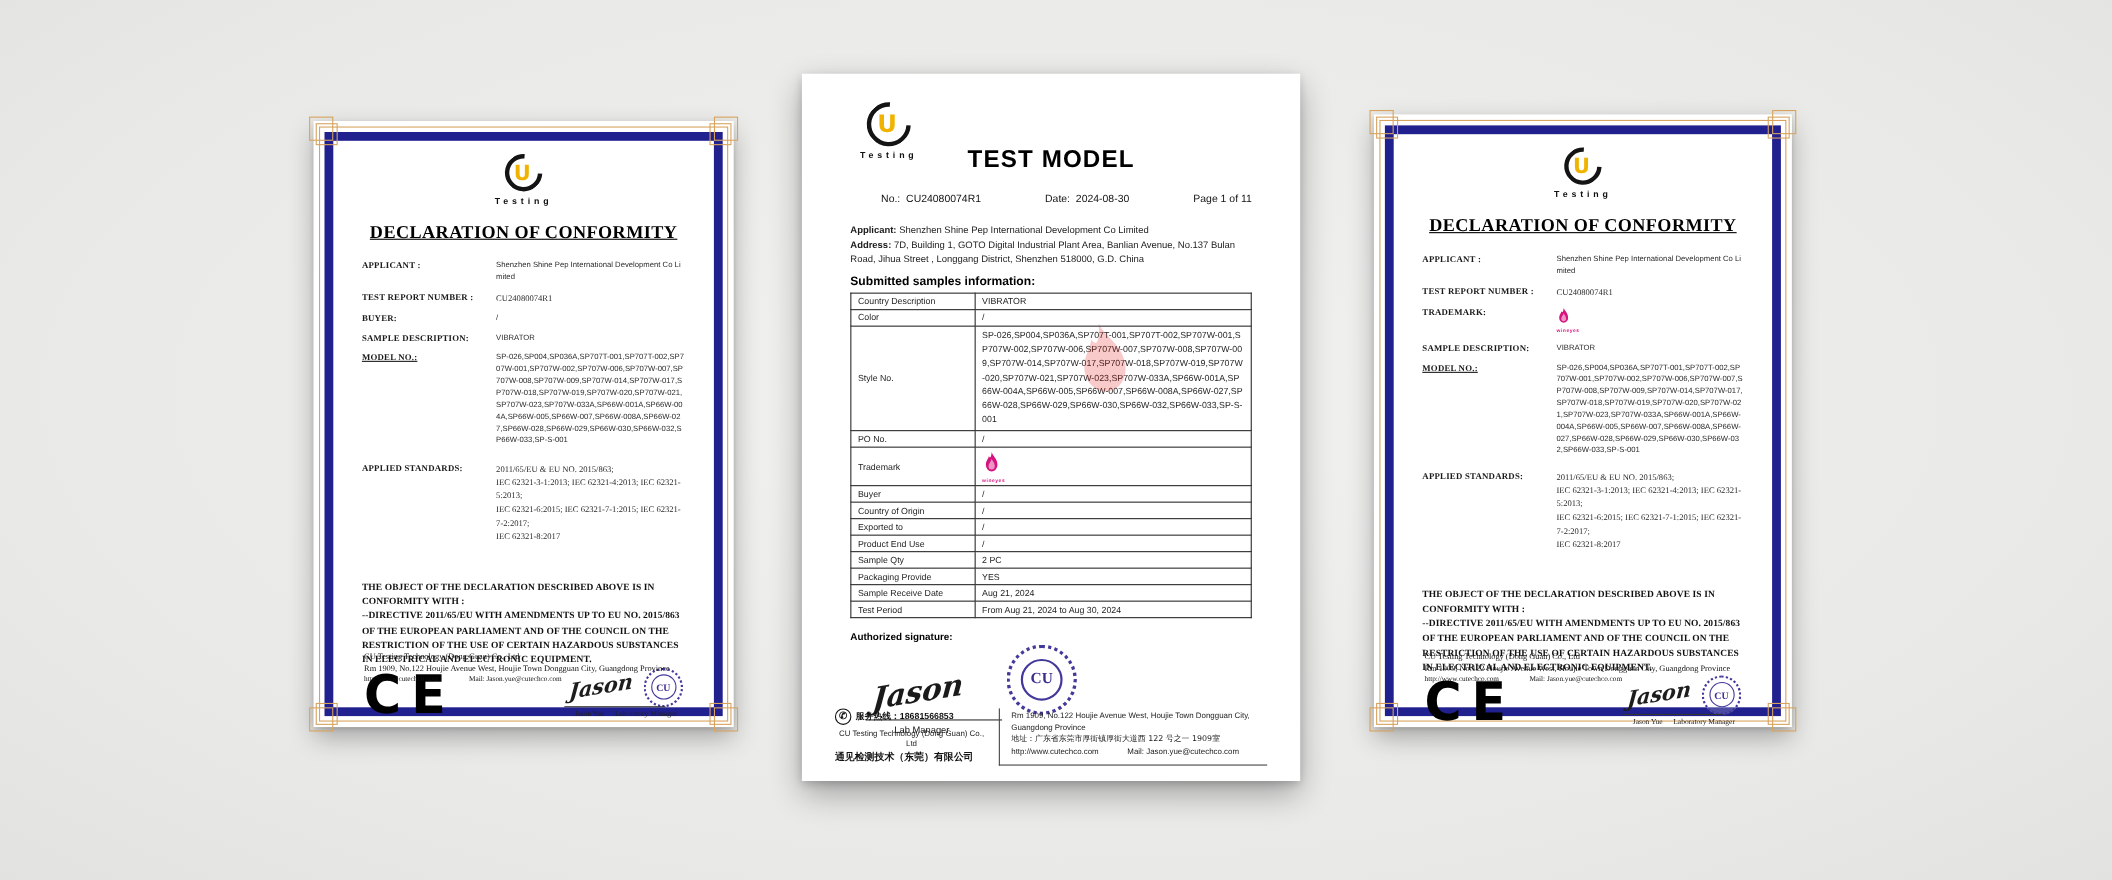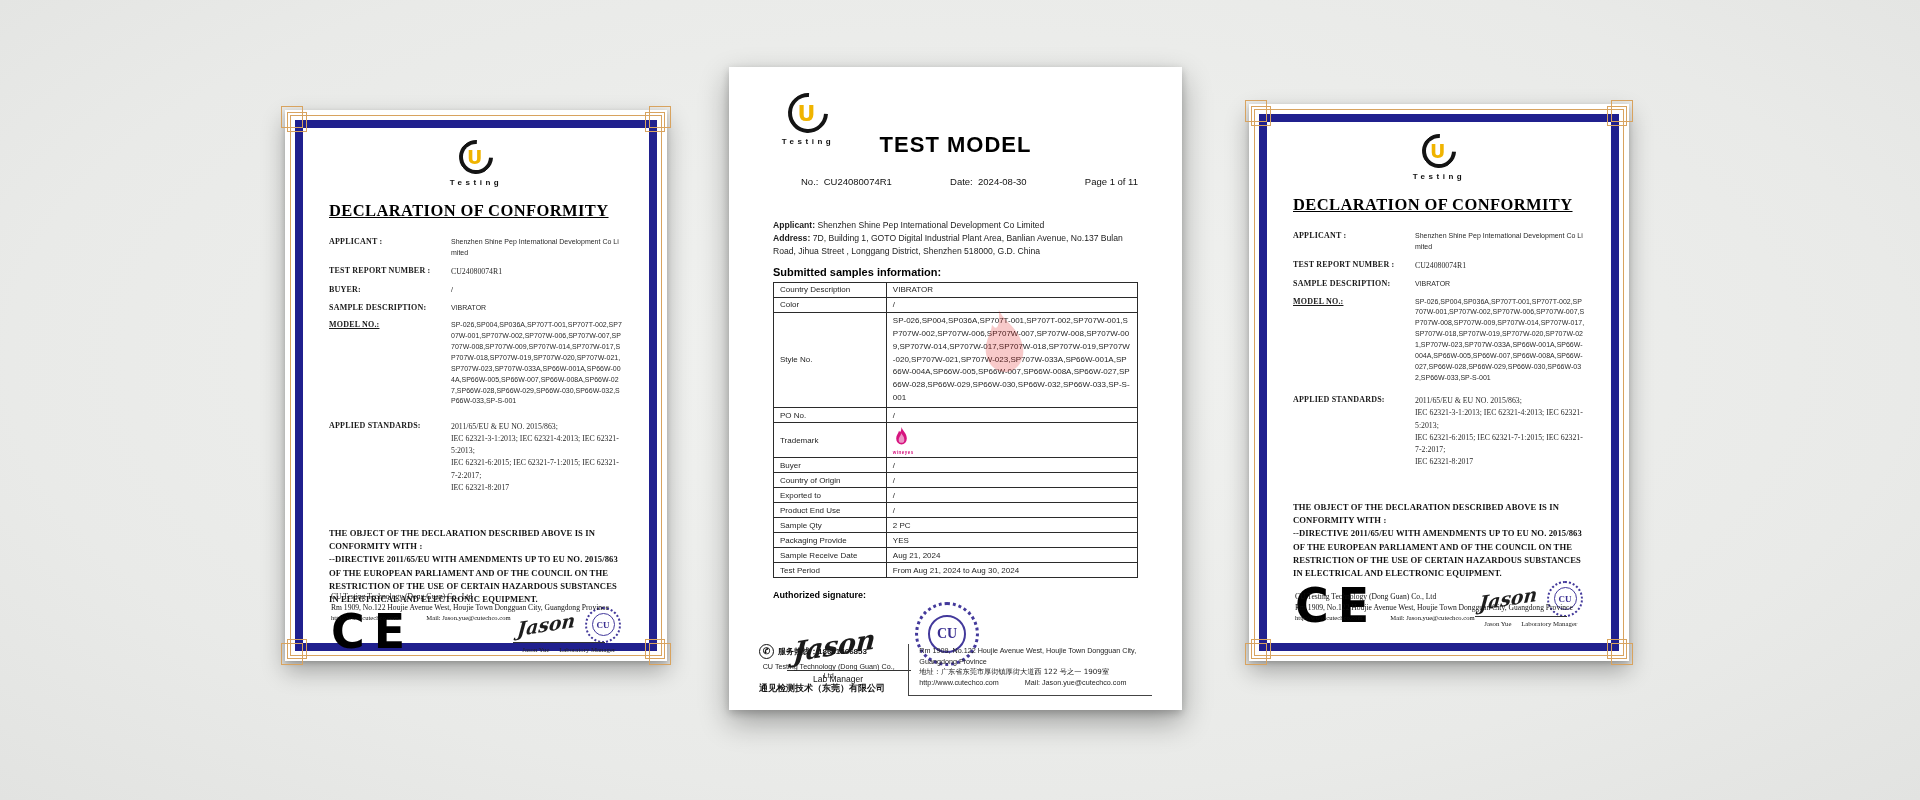--- a/index.html
+++ b/index.html
@@ -36,21 +36,21 @@
     border-top-color:transparent; transform:rotate(48deg);
     display:flex; align-items:center; justify-content:center;
   }
   .cu-u {
     transform:rotate(-48deg); color:#f0b400; font-family:"DejaVu Sans", sans-serif;
     font-weight:bold; font-size:19px; line-height:1; margin-top:3px;
   }
   .cu-word { margin-top:4px; font-family:"Liberation Sans", sans-serif; font-size:8px; font-weight:bold; letter-spacing:3.5px; color:#111; }
 
   .cert-title {
-    margin-top:14px; font-size:16.5px; font-weight:bold; color:#000;
+    margin-top:14px; text-align:center; font-size:16.5px; font-weight:bold; color:#000;
     letter-spacing:0.4px; text-decoration:underline; font-family:"Liberation Serif", serif;
   }
 
   .cert-fields { margin-top:16px; }
   .cert-row { display:flex; margin-bottom:7px; }
   .cert-lbl { flex:0 0 122px; font-size:8px; font-weight:bold; color:#1a1a1a; letter-spacing:0.2px; }
   .cert-lbl.u { text-decoration:underline; }
   .cert-val {
     flex:1; font-family:"Liberation Sans", sans-serif; font-size:7px; color:#2a2a2a;
     line-height:1.55; word-break:break-all;
@@ -95,21 +95,21 @@
   .flame { display:inline-block; }
   .tm-wrap { display:flex; flex-direction:column; align-items:flex-start; }
   .tm-caption { font-size:4.5px; color:#d6147f; font-weight:bold; letter-spacing:0.5px; font-family:"Liberation Sans", sans-serif; margin-top:1px; }
 
   
   #report { box-shadow: 0 12px 28px rgba(0,0,0,0.33), 0 3px 8px rgba(0,0,0,0.2); padding:26px 44px 0 44px; }
   .rep-logo { display:flex; flex-direction:column; align-items:flex-start; width:70px; }
   .rep-title { text-align:center; font-size:22px; font-weight:bold; color:#000; letter-spacing:1px; margin-top:-14px; font-family:"Liberation Sans", sans-serif; }
   .rep-meta { display:flex; justify-content:space-between; margin-top:18px; font-size:9.5px; color:#111;padding-left:28px; }
   .rep-meta b { font-weight:normal; }
-  .rep-info { margin-top:32px; font-size:8.6px; line-height:1.5; color:#1c1c1c; }
+  .rep-info { margin-top:16px; font-size:8.6px; line-height:1.5; color:#1c1c1c; }
   .rep-info .lbl { font-weight:bold; }
   .rep-section { margin-top:8px; font-size:11px; font-weight:bold; color:#000; }
   table.samples { width:100%; border-collapse:collapse; margin-top:4px; }
   table.samples td {
     border:1px solid #2b2b2b; font-size:8px; color:#1e1e1e; padding:2.5px 6px; vertical-align:middle;
   }
   td.c1 { width:31%; }
   td.styleno { font-size:7.6px; line-height:1.6; word-break:break-all; position:relative; }
   .style-watermark { position:absolute; left:34%; top:-6px; opacity:0.22; transform:rotate(-8deg); pointer-events:none; }
   .rep-sign { margin-top:12px; }
@@ -359,20 +359,32 @@
     <div class="cert-fields">
       <div class="cert-row">
         <span class="cert-lbl">APPLICANT :</span>
         <span class="cert-val">Shenzhen Shine Pep International Development Co Limited</span>
       </div>
       <div class="cert-row">
         <span class="cert-lbl">TEST REPORT NUMBER :</span>
         <span class="cert-val serif">CU24080074R1</span>
       </div>
       <div class="cert-row">
+        <span class="cert-lbl">TRADEMARK:</span>
+        <span class="cert-val">
+          <span class="tm-wrap">
+            <svg class="flame" width="13" height="18" viewBox="0 0 24 32">
+              <path d="M12 1 C13.5 6.5 19.5 9.5 19.5 17.5 A7.5 8.5 0 0 1 4.5 17.5 C4.5 12.5 7.5 10.5 8.5 6.5 C10 9.5 11.5 8 12 1 Z" fill="#d6147f"></path>
+              <path d="M12 10 C13 13 16 14.5 16 19 A4 4.5 0 0 1 8 19 C8 16 10.5 14.5 12 10 Z" fill="#ffffff" opacity="0.55"></path>
+            </svg>
+            <span class="tm-caption">wineyes</span>
+          </span>
+        </span>
+      </div>
+      <div class="cert-row">
         <span class="cert-lbl">SAMPLE DESCRIPTION:</span>
         <span class="cert-val">VIBRATOR</span>
       </div>
       <div class="cert-row">
         <span class="cert-lbl u">MODEL NO.:</span>
         <span class="cert-val">SP-026,SP004,SP036A,SP707T-001,SP707T-002,SP707W-001,SP707W-002,SP707W-006,SP707W-007,SP707W-008,SP707W-009,SP707W-014,SP707W-017,SP707W-018,SP707W-019,SP707W-020,SP707W-021,SP707W-023,SP707W-033A,SP66W-001A,SP66W-004A,SP66W-005,SP66W-007,SP66W-008A,SP66W-027,SP66W-028,SP66W-029,SP66W-030,SP66W-032,SP66W-033,SP-S-001</span>
       </div>
       <div class="cert-row" style="margin-top:12px;">
         <span class="cert-lbl">APPLIED STANDARDS:</span>
         <span class="cert-val serif preline">2011/65/EU &amp; EU NO. 2015/863;

